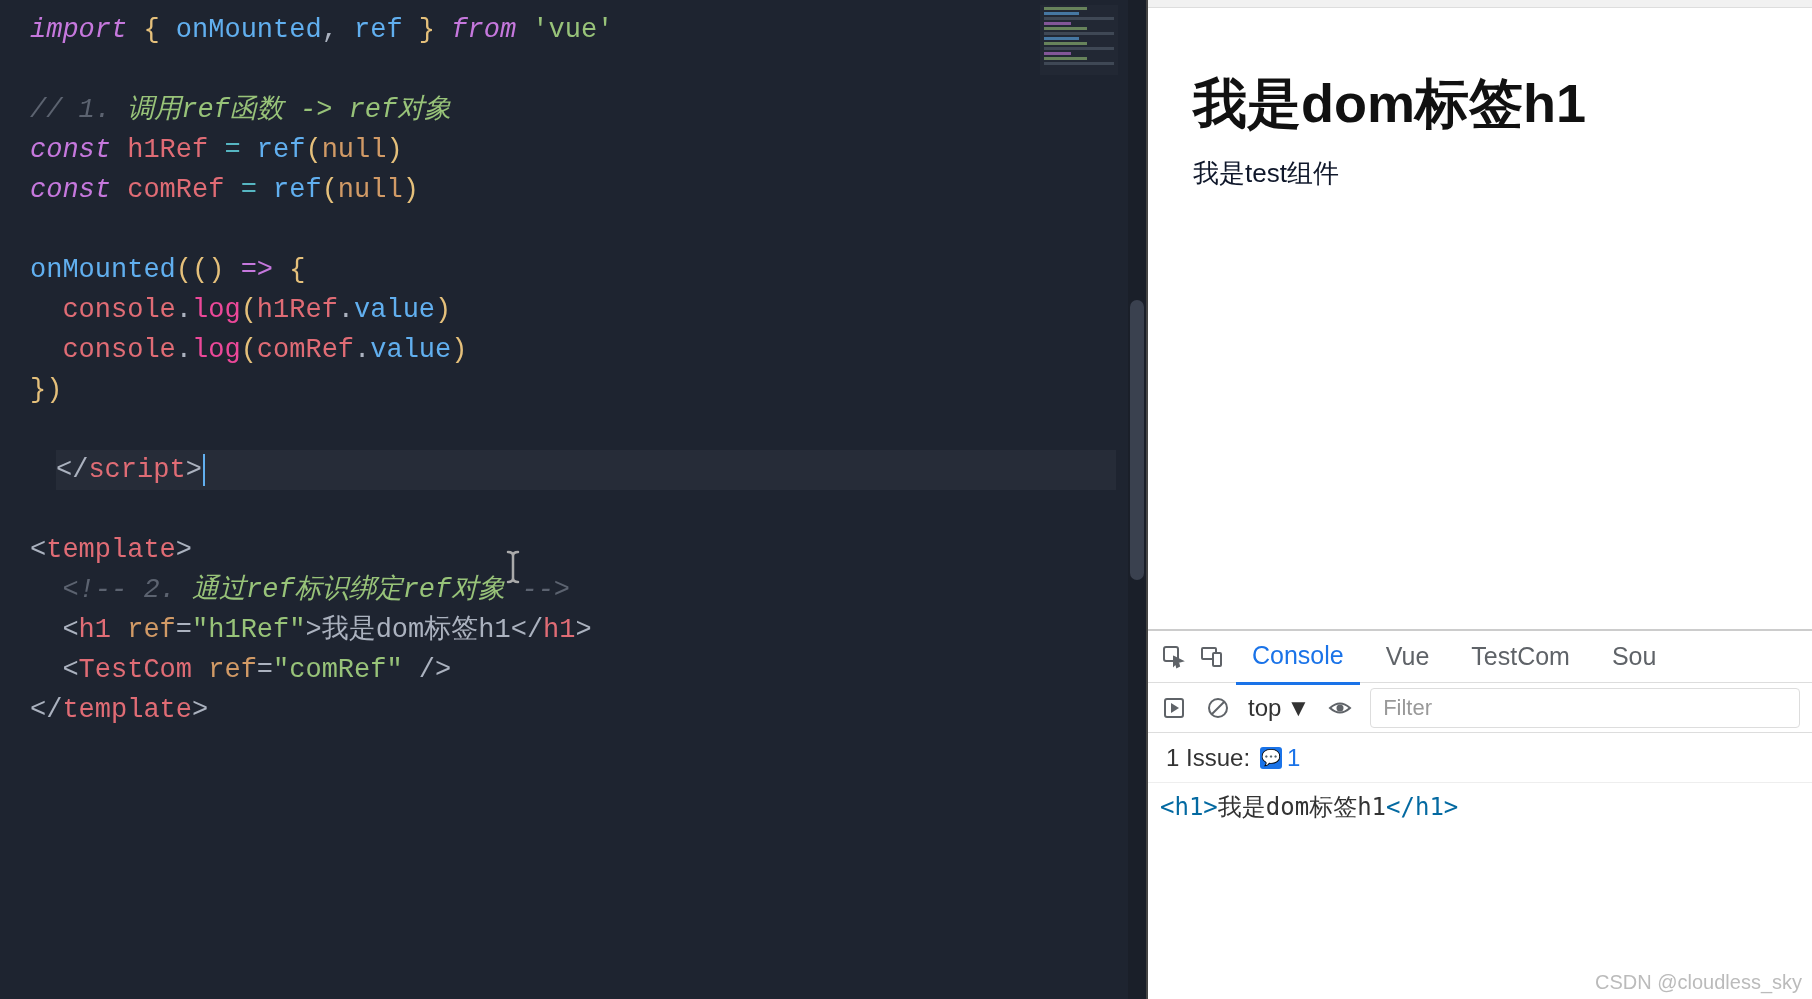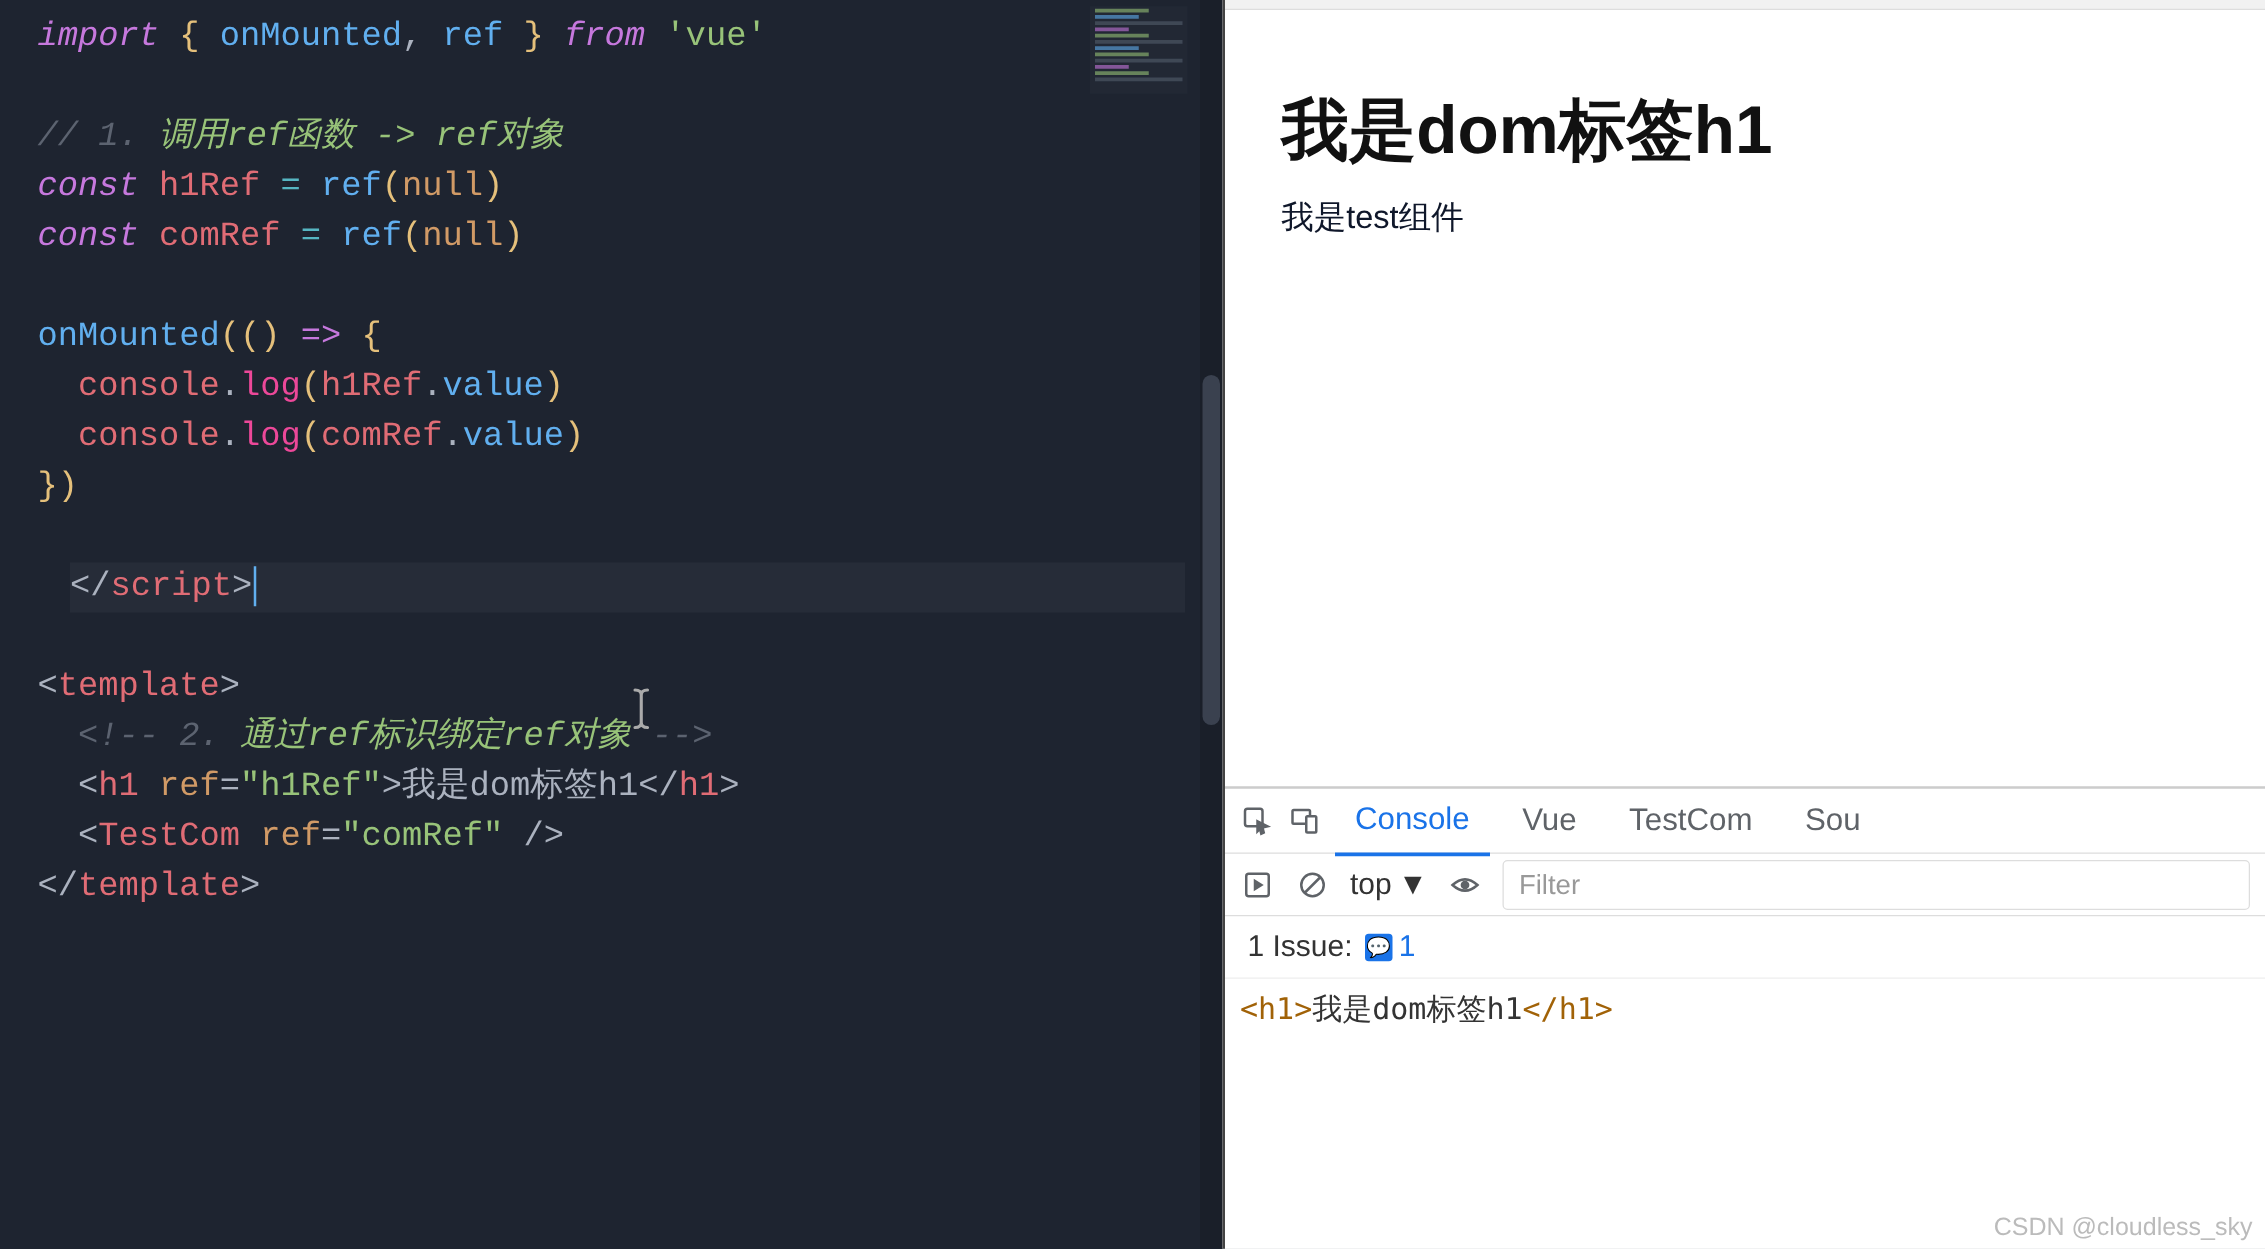--- a/index.html
+++ b/index.html
@@ -9,21 +9,21 @@
     }
     body {
       font-family: Menlo, Monaco, 'Courier New', monospace;
       display: flex;
       width: 1812px;
       height: 999px;
       overflow: hidden;
       background: #1e2430;
     }
     .editor-pane {
-      width: 978px;
+      width: 1146px;
       height: 100%;
       background: #1e2430;
       position: relative;
       overflow: hidden;
     }
     .code-area {
       padding: 10px 30px;
       font-size: 27px;
       line-height: 40px;
       font-family: Menlo, Monaco, 'Courier New', monospace;
@@ -235,21 +235,21 @@
     }
     .devtools-console {
       flex: 1;
       padding: 8px 12px;
       font-family: Menlo, Monaco, monospace;
       font-size: 24px;
     }
     .console-line {
       color: #333;
     }
-    .console-tag { color: #a16207; }
+    .console-tag { color: #0369a1; }
     .console-text { color: #333; }
     .watermark {
       position: absolute;
       bottom: 5px;
       right: 10px;
       font-size: 20px;
       color: #bbb;
       font-family: Arial, sans-serif;
     }
     .eye-icon svg, .play-icon svg, .clear-icon svg, .inspect-icon svg, .device-icon svg {

